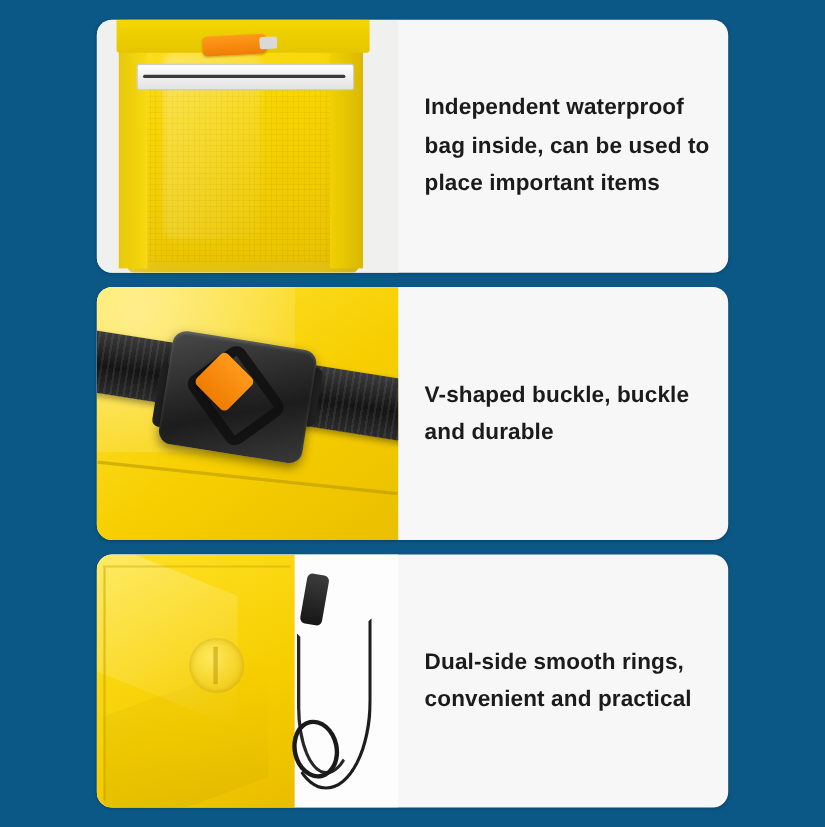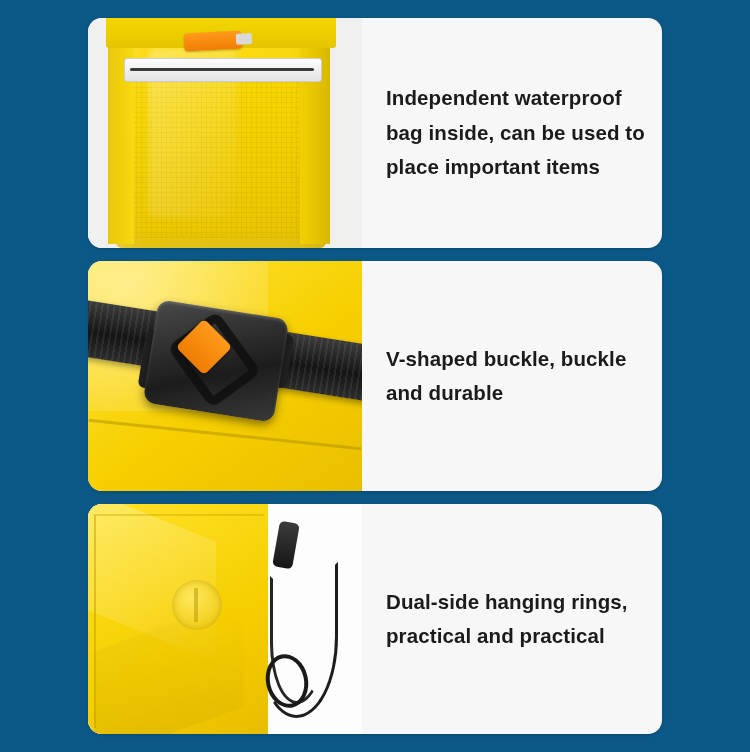--- a/index.html
+++ b/index.html
@@ -411,17 +411,17 @@
         <div class="edge-line"></div>
         <div class="patch"></div>
       </div>
       <div class="white-strip"></div>
       <div class="cord"></div>
       <div class="cord2"></div>
       <div class="cord-clip"></div>
       <div class="ring"></div>
     </div>
     <div class="card-text">
-      <p>Dual-side hanging rings, practical and practical</p>
+      <p>Dual-side smooth rings, convenient and practical</p>
     </div>
   </div>
 
 </div>
 
 </body></html>

